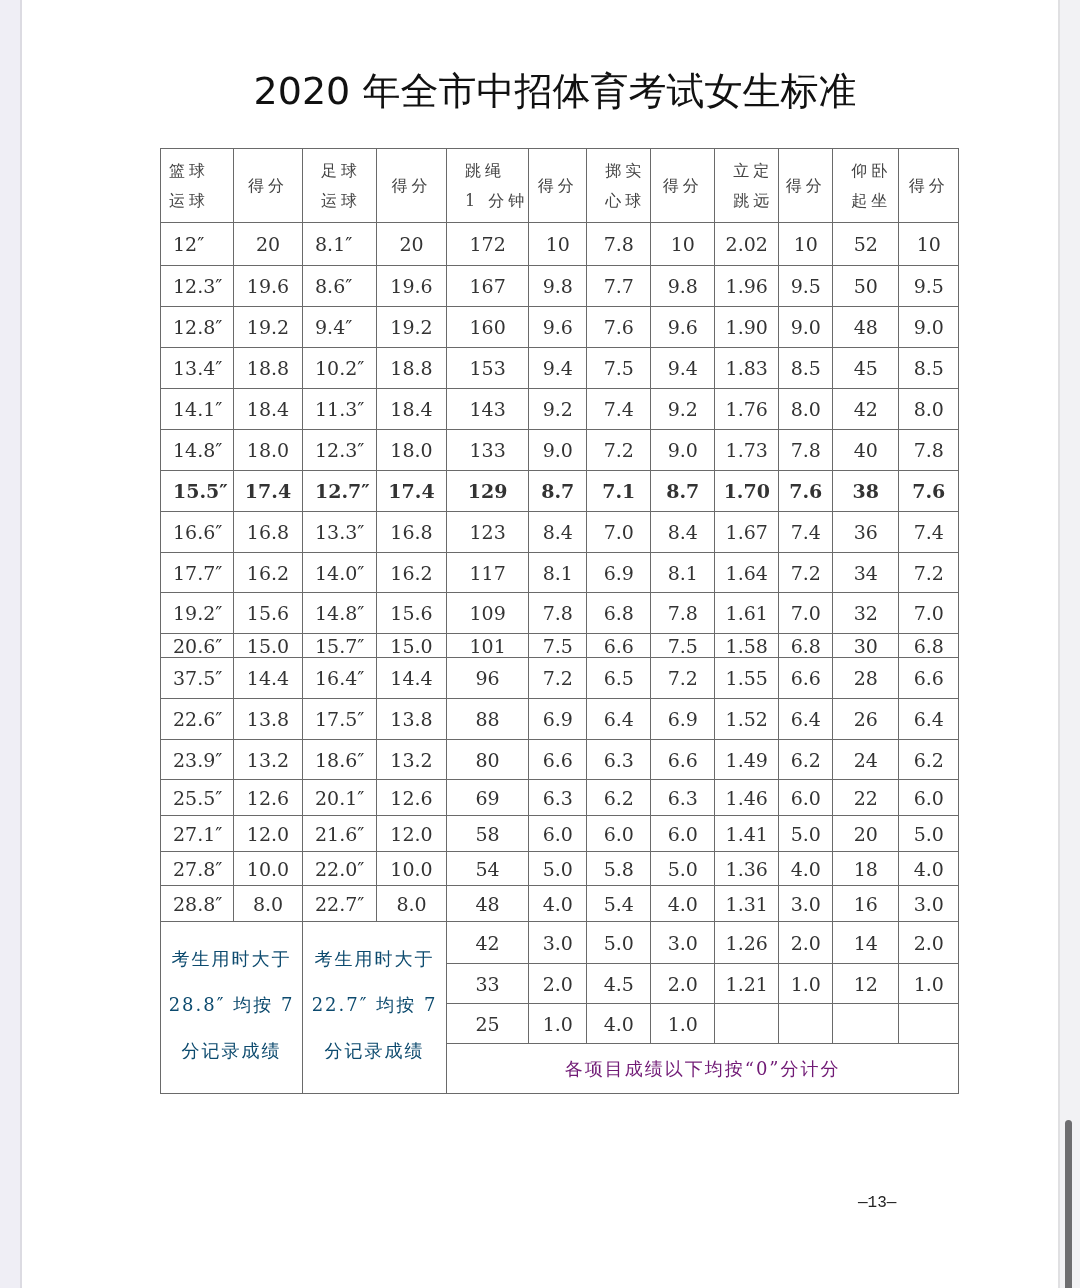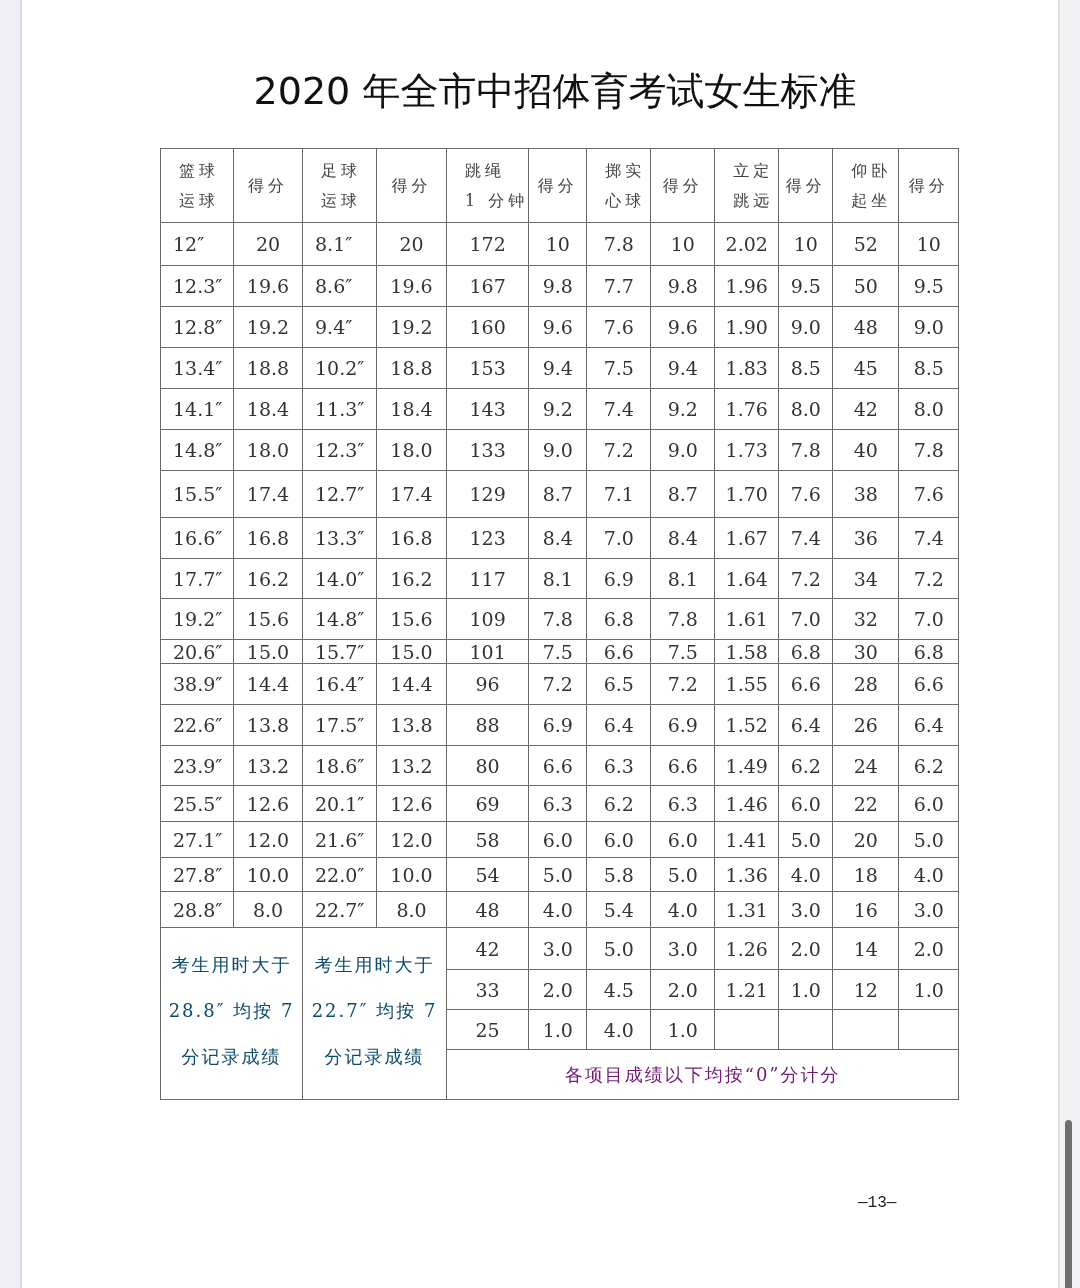--- a/index.html
+++ b/index.html
@@ -69,21 +69,21 @@
       <col style="width:58px">
       <col style="width:64px">
       <col style="width:64px">
     <col style="width:64px">
       <col style="width:54px">
       <col style="width:66px">
       <col style="width:60px">
   </colgroup>
   <tbody id="tbody">
     <tr style="height:74px" id="hdr-row">
-        <td class="hdr" style="text-align: left; padding-left: 18px;">
+        <td class="hdr" style="text-align: left; padding-left: 8px;">
           <div>篮球</div>
           <div>运球</div>
         </td>
         <td class="hdr">
           <div>得分</div>
         </td>
         <td class="hdr" style="text-align: left; padding-left: 18px;">
           <div>足球</div>
           <div>运球</div>
         </td>
@@ -196,21 +196,21 @@
         <td>18.0</td>
         <td>133</td>
         <td>9.0</td>
         <td>7.2</td>
         <td>9.0</td>
         <td>1.73</td>
         <td>7.8</td>
         <td>40</td>
         <td>7.8</td>
       </tr>
-      <tr style="height: 47px;">
+      <tr style="height: 41px; font-weight: bold;">
         <td class="left">15.5″</td>
         <td>17.4</td>
         <td class="left">12.7″</td>
         <td>17.4</td>
         <td>129</td>
         <td>8.7</td>
         <td>7.1</td>
         <td>8.7</td>
         <td>1.70</td>
         <td>7.6</td>
@@ -267,21 +267,21 @@
         <td>101</td>
         <td>7.5</td>
         <td>6.6</td>
         <td>7.5</td>
         <td>1.58</td>
         <td>6.8</td>
         <td>30</td>
         <td>6.8</td>
       </tr>
       <tr style="height: 41px;">
-        <td class="left">38.9″</td>
+        <td class="left">37.5″</td>
         <td>14.4</td>
         <td class="left">16.4″</td>
         <td>14.4</td>
         <td>96</td>
         <td>7.2</td>
         <td>6.5</td>
         <td>7.2</td>
         <td>1.55</td>
         <td>6.6</td>
         <td>28</td>

